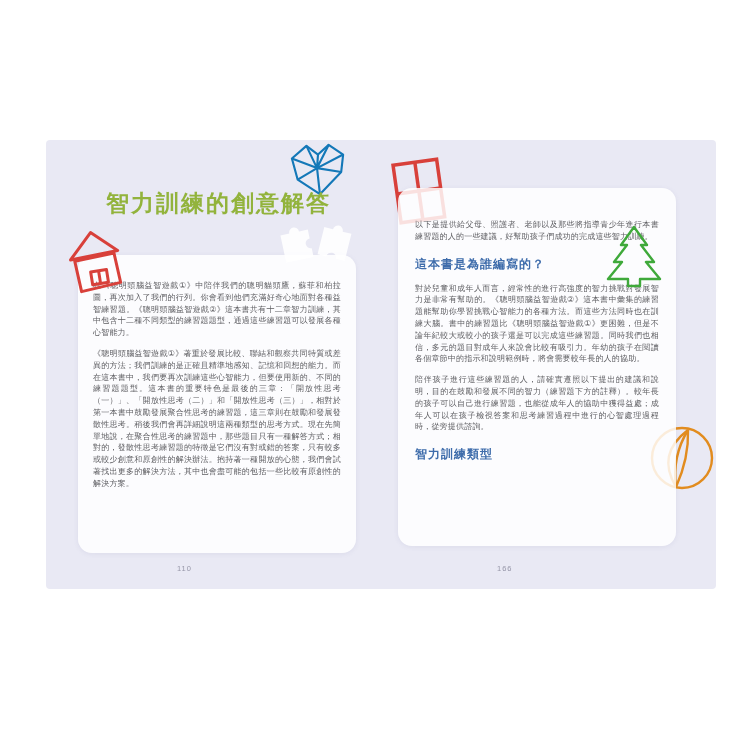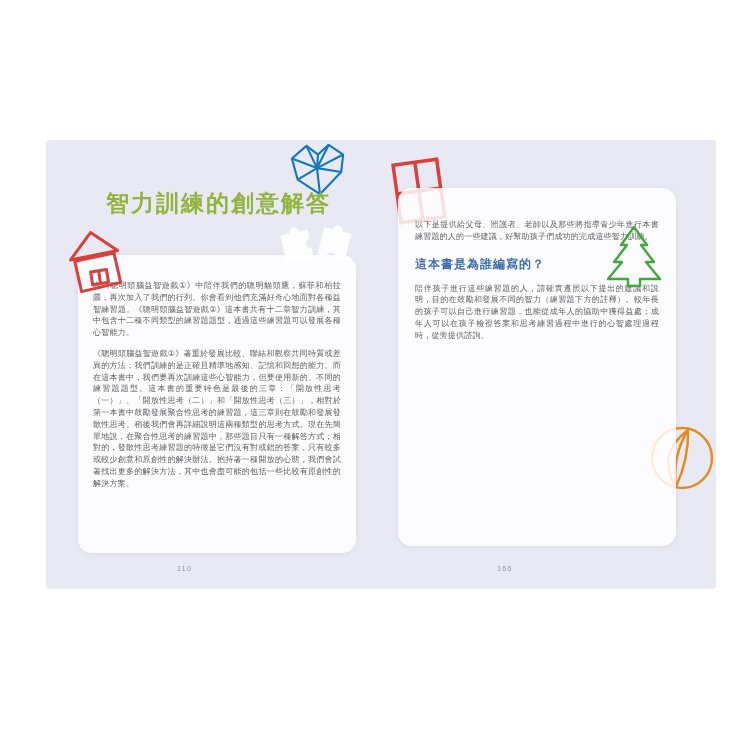--- a/index.html
+++ b/index.html
@@ -71,21 +71,23 @@
 
     <div class="card card-left">
       <p class="body-p">在《聰明頭腦益智遊戲①》中陪伴我們的聰明貓頭鷹，蘇菲和柏拉圖，再次加入了我們的行列。你會看到他們充滿好奇心地面對各種益智練習題。《聰明頭腦益智遊戲②》這本書共有十二章智力訓練，其中包含十二種不同類型的練習題題型，通過這些練習題可以發展各種心智能力。</p>
       <p class="body-p">《聰明頭腦益智遊戲①》著重於發展比較、聯結和觀察共同特質或差異的方法；我們訓練的是正確且精準地感知、記憶和回想的能力。而在這本書中，我們要再次訓練這些心智能力，但要使用新的、不同的練習題題型。這本書的重要特色是最後的三章：「開放性思考（一）」、「開放性思考（二）」和「開放性思考（三）」，相對於第一本書中鼓勵發展聚合性思考的練習題，這三章則在鼓勵和發展發散性思考。稍後我們會再詳細說明這兩種類型的思考方式。現在先簡單地說，在聚合性思考的練習題中，那些題目只有一種解答方式；相對的，發散性思考練習題的特徵是它們沒有對或錯的答案，只有較多或較少創意和原創性的解決辦法。抱持著一種開放的心態，我們會試著找出更多的解決方法，其中也會盡可能的包括一些比較有原創性的解決方案。</p>
     </div>
     <div class="page-num left">110</div>
 
     <div class="card card-right">
       <p class="body-p">以下是提供給父母、照護者、老師以及那些將指導青少年進行本書練習題的人的一些建議，好幫助孩子們成功的完成這些智力訓練。</p>
       <div class="sec-h">這本書是為誰編寫的？</div>
+      <p class="body-p">對於兒童和成年人而言，經常性的進行高強度的智力挑戰對發展智力是非常有幫助的。《聰明頭腦益智遊戲②》這本書中彙集的練習題能幫助你學習挑戰心智能力的各種方法。而這些方法同時也在訓練大腦。書中的練習題比《聰明頭腦益智遊戲①》更困難，但是不論年紀較大或較小的孩子還是可以完成這些練習題。同時我們也相信，多元的題目對成年人來說會比較有吸引力。年幼的孩子在閱讀各個章節中的指示和說明範例時，將會需要較年長的人的協助。</p>
       <p class="body-p">陪伴孩子進行這些練習題的人，請確實遵照以下提出的建議和說明，目的在鼓勵和發展不同的智力（練習題下方的註釋）。較年長的孩子可以自己進行練習題，也能從成年人的協助中獲得益處；成年人可以在孩子檢視答案和思考練習過程中進行的心智處理過程時，從旁提供諮詢。</p>
+      <div class="sec-h">智力訓練類型</div>
     </div>
     <div class="page-num right">166</div>
 
     <div class="icon ic-heart">
       <svg viewBox="0 0 68 60" fill="none">
         <g stroke="#1478b8" stroke-width="2.2" stroke-linejoin="round">
           <path d="M34,13 L22,4 L7,17 L13,39 L36,54 L58,31 L60,13 L45,3 Z"></path>
           <path d="M33,27 L34,13 M33,27 L22,4 M33,27 L7,17 M33,27 L13,39 M33,27 L36,54 M33,27 L58,31 M33,27 L60,13 M33,27 L45,3"></path>
         </g>
       </svg>

